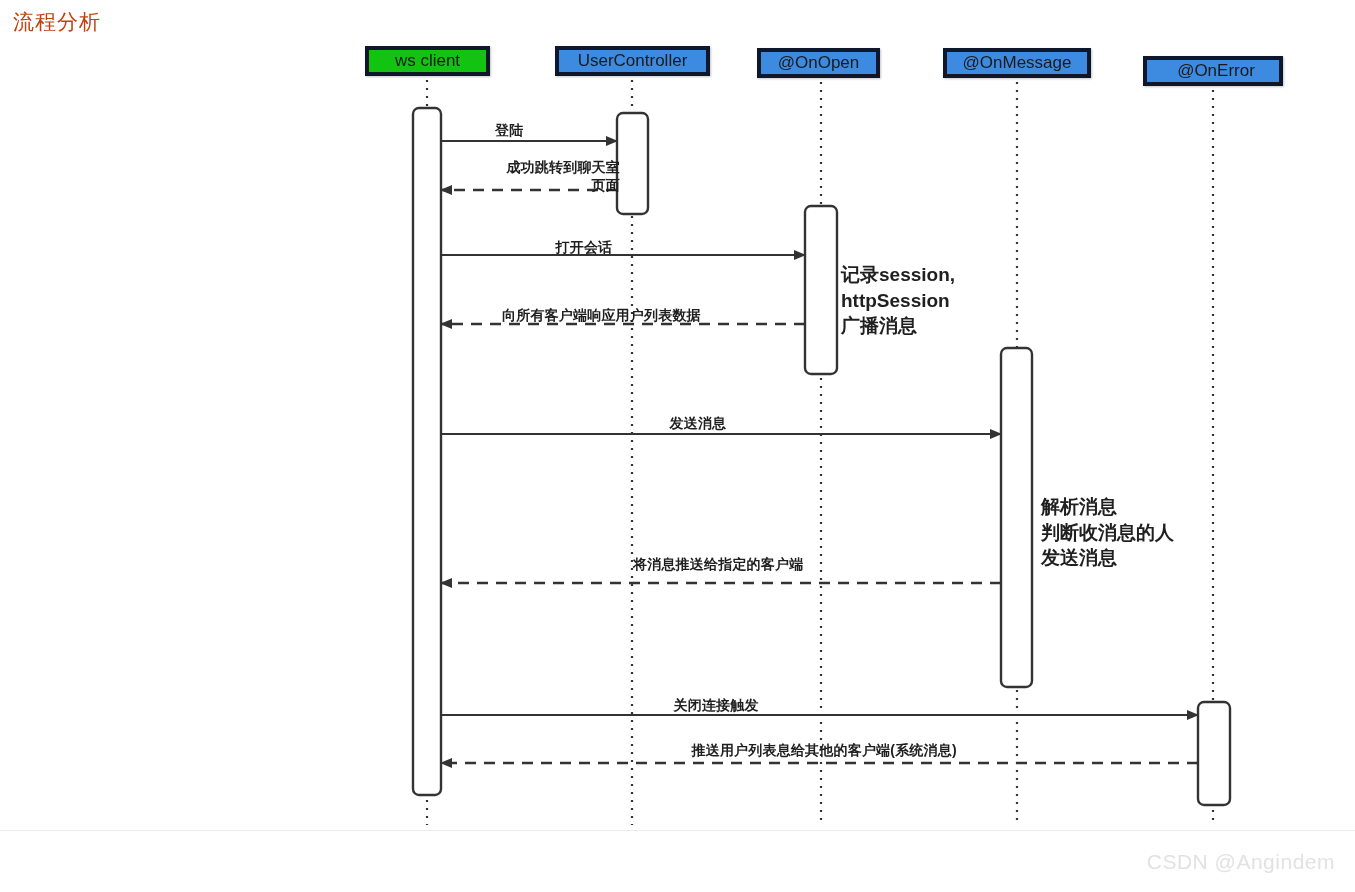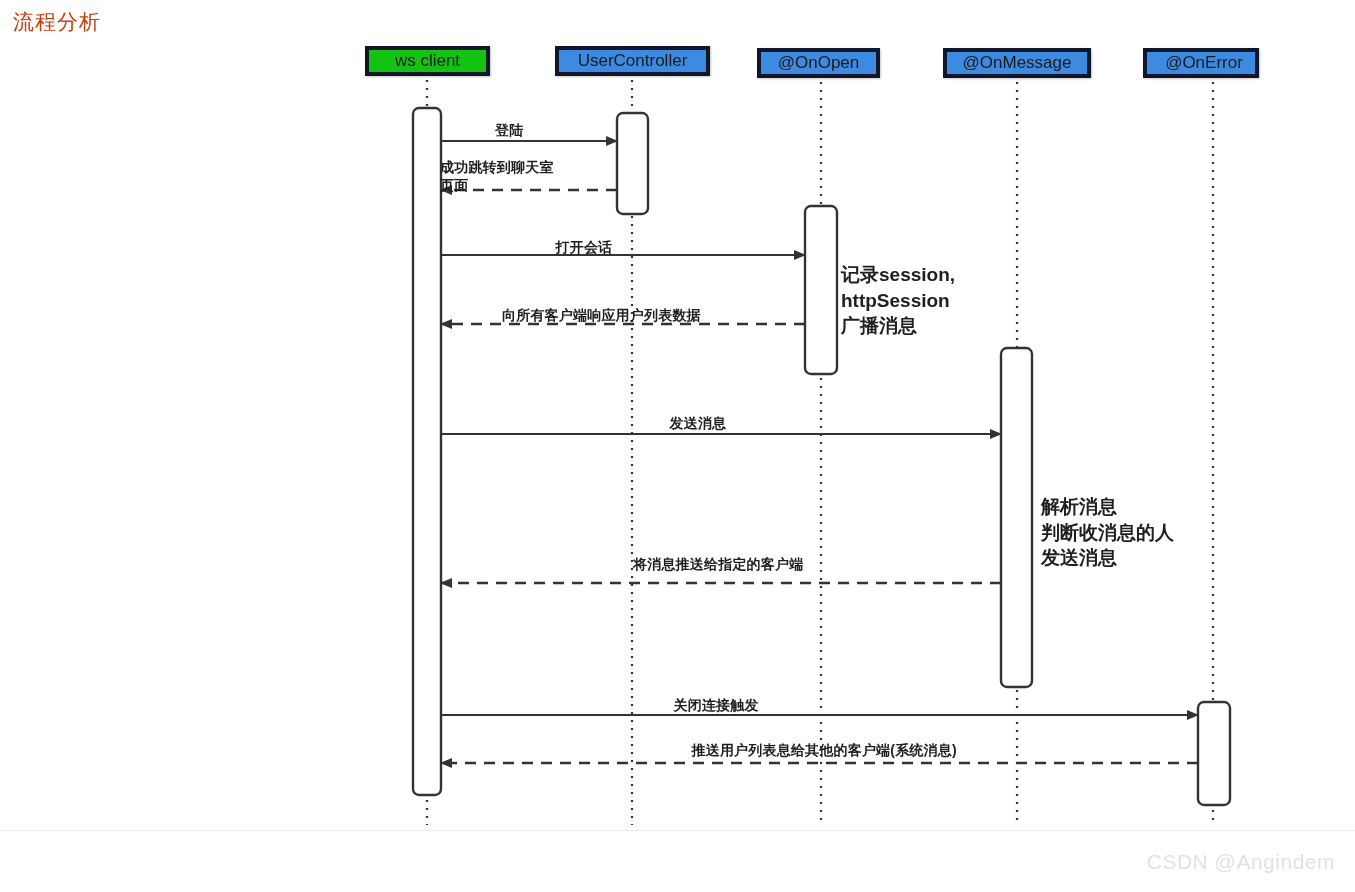--- a/index.html
+++ b/index.html
@@ -48,21 +48,21 @@
     box-shadow: 1px 1px 2px rgba(0,0,0,0.22);
   }
   .participant.green { background: #12c312; }
   .participant.blue  { background: #3d8be0; }
 
   .msg-label {
     position: absolute;
     font-size: 14px;
     color: #1f1f1f;
     white-space: nowrap;
-    text-align: left;
+    text-align: right;
     font-weight: 600;
     letter-spacing: 0.2px;
   }
   .msg-label.two-line { white-space: normal; line-height: 1.25; }
 
   .note {
     position: absolute;
     font-size: 19px;
     color: #1f1f1f;
     line-height: 1.35;
@@ -136,21 +136,21 @@
       </div>
       <div class="participant blue" style="left: 555px; top: 46px; width: 155px; height: 30px;">
         <span>UserController</span>
       </div>
       <div class="participant blue" style="left: 757px; top: 48px; width: 123px; height: 30px;">
         <span>@OnOpen</span>
       </div>
       <div class="participant blue" style="left: 943px; top: 48px; width: 148px; height: 30px;">
         <span>@OnMessage</span>
       </div>
-      <div class="participant blue" style="left: 1143px; top: 48px; width: 116px; height: 30px; padding-left: 6px;">
+      <div class="participant blue" style="left: 1143px; top: 56px; width: 140px; height: 30px; padding-left: 6px;">
         <span>@OnError</span>
       </div>
     </div>
   <div id="labels-layer">
       <div class="msg-label" style="top: 122px; left: 495px;">登陆</div>
       <div class="msg-label two-line" style="top: 159px; width: 180px; left: 440px; white-space: pre-line;">成功跳转到聊天室
 页面</div>
       <div class="msg-label" style="top: 239px; left: 555.5px;">打开会话</div>
       <div class="msg-label" style="top: 307px; left: 502px;">向所有客户端响应用户列表数据</div>
       <div class="msg-label" style="top: 415px; left: 669.5px;">发送消息</div>

